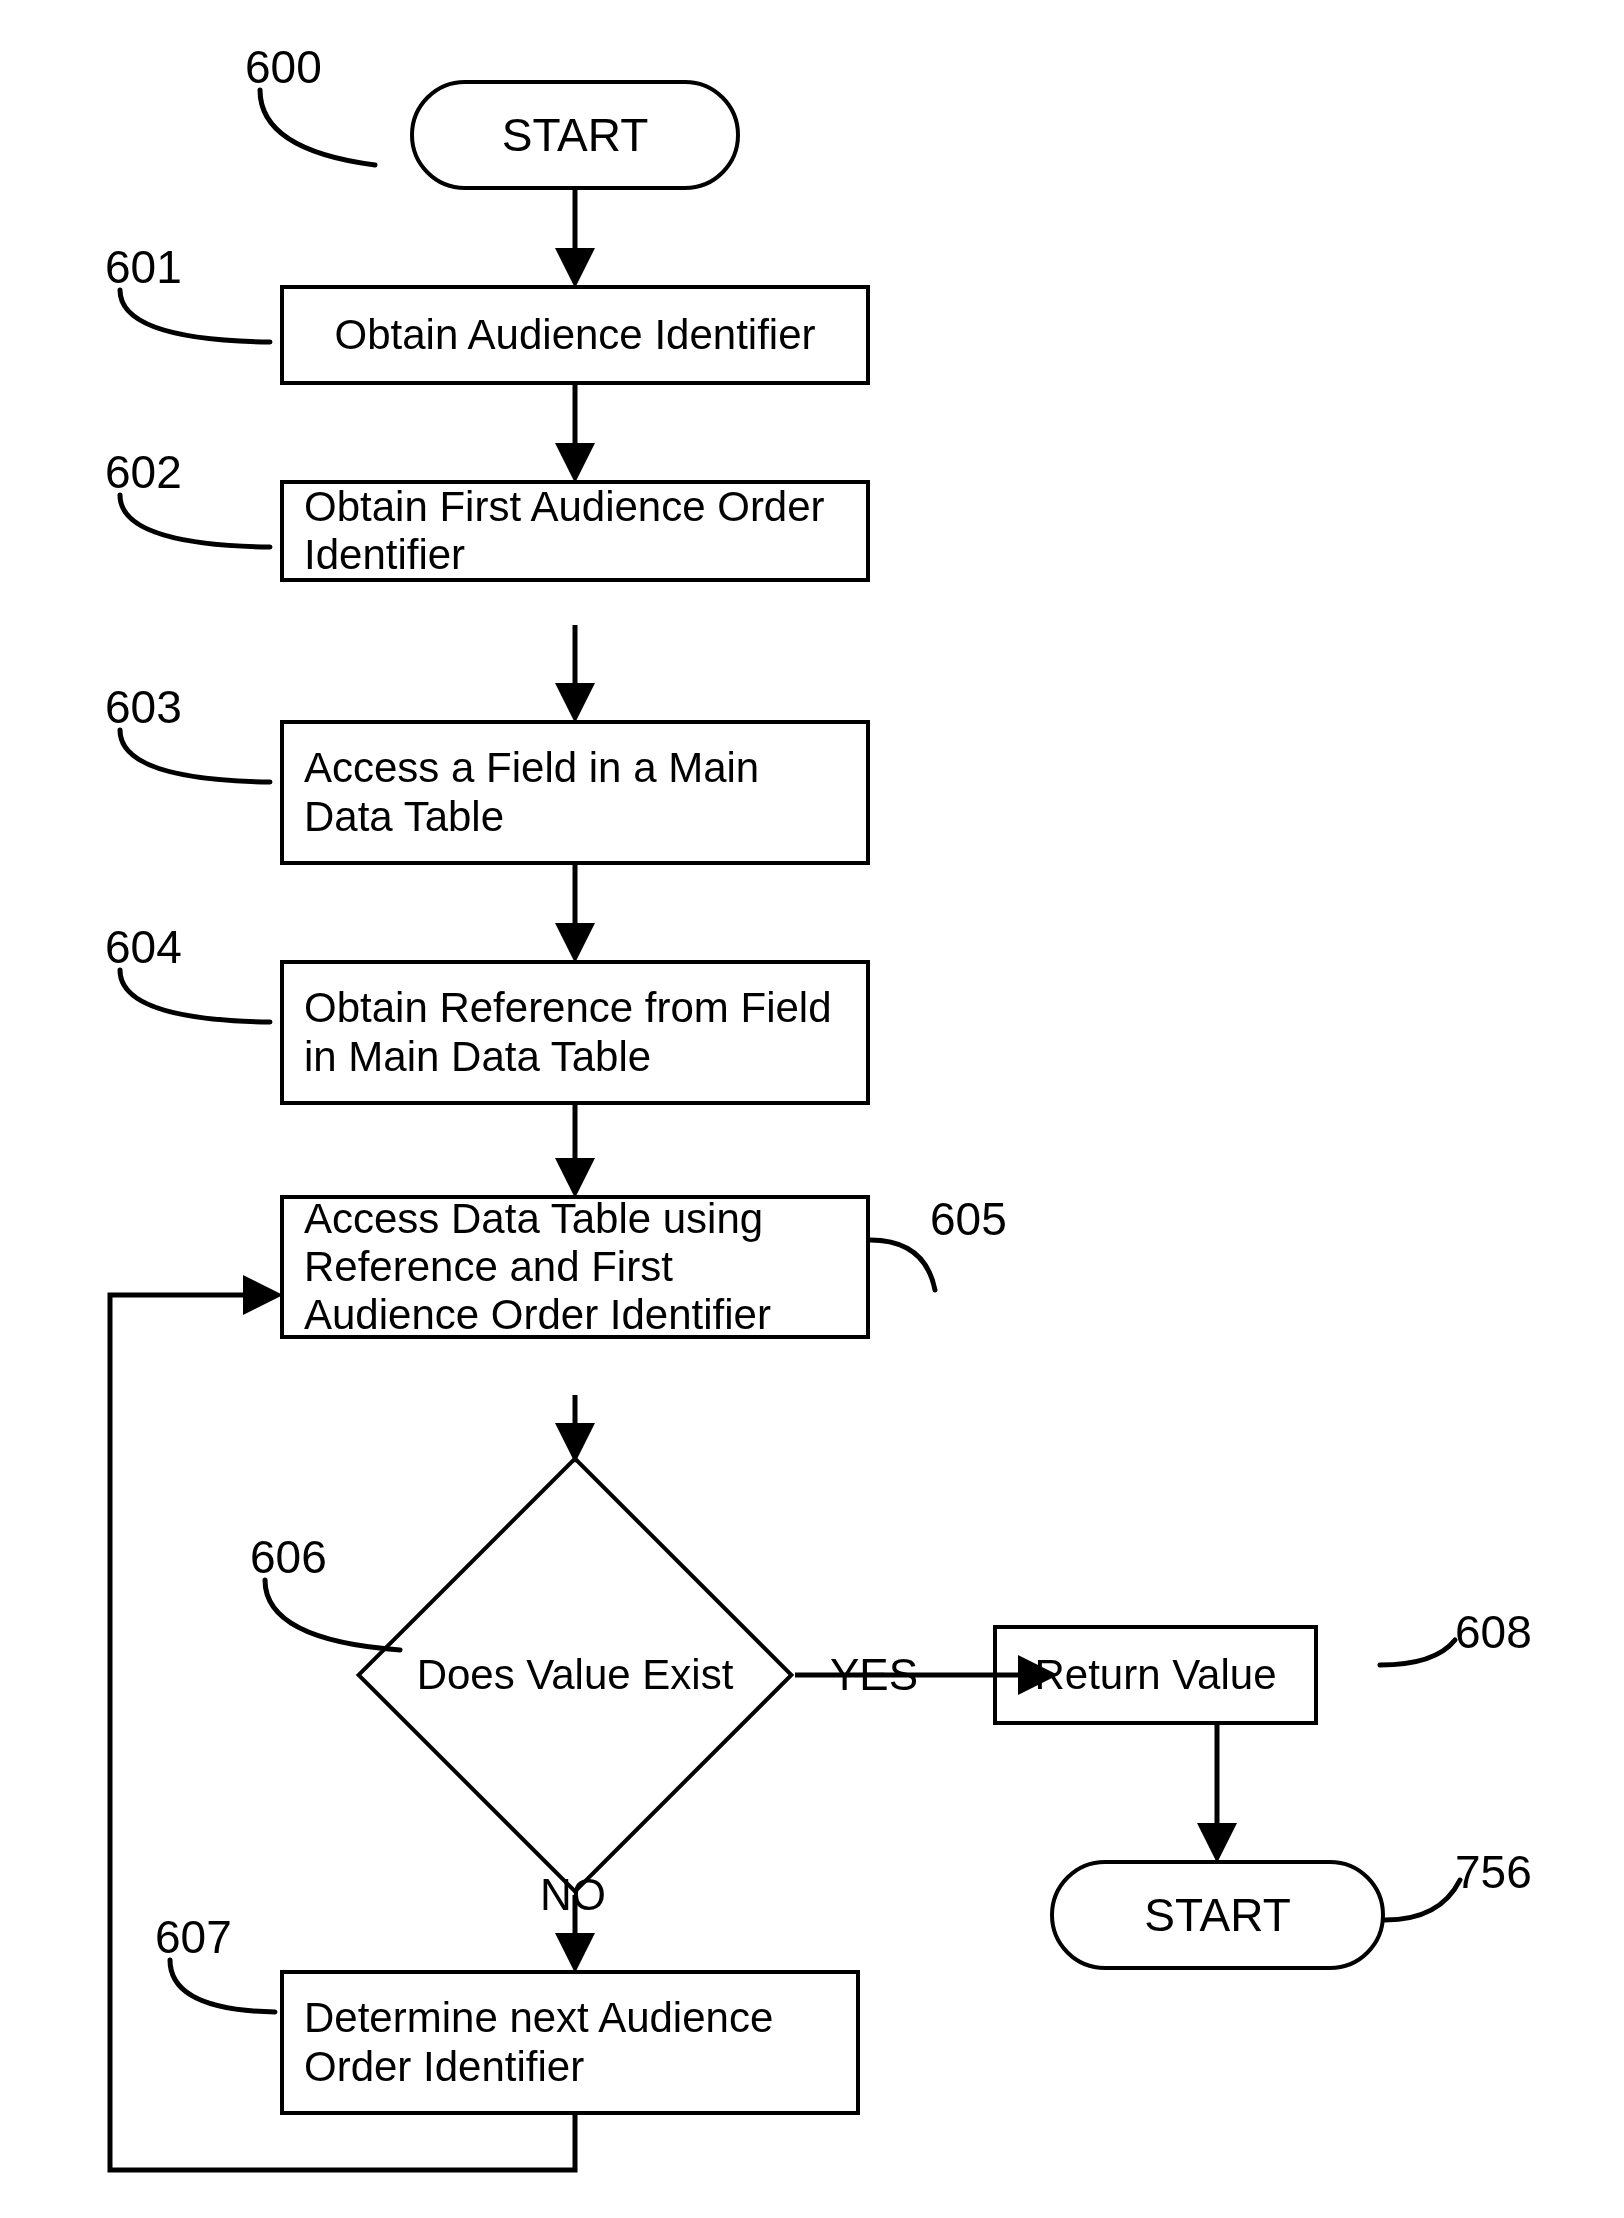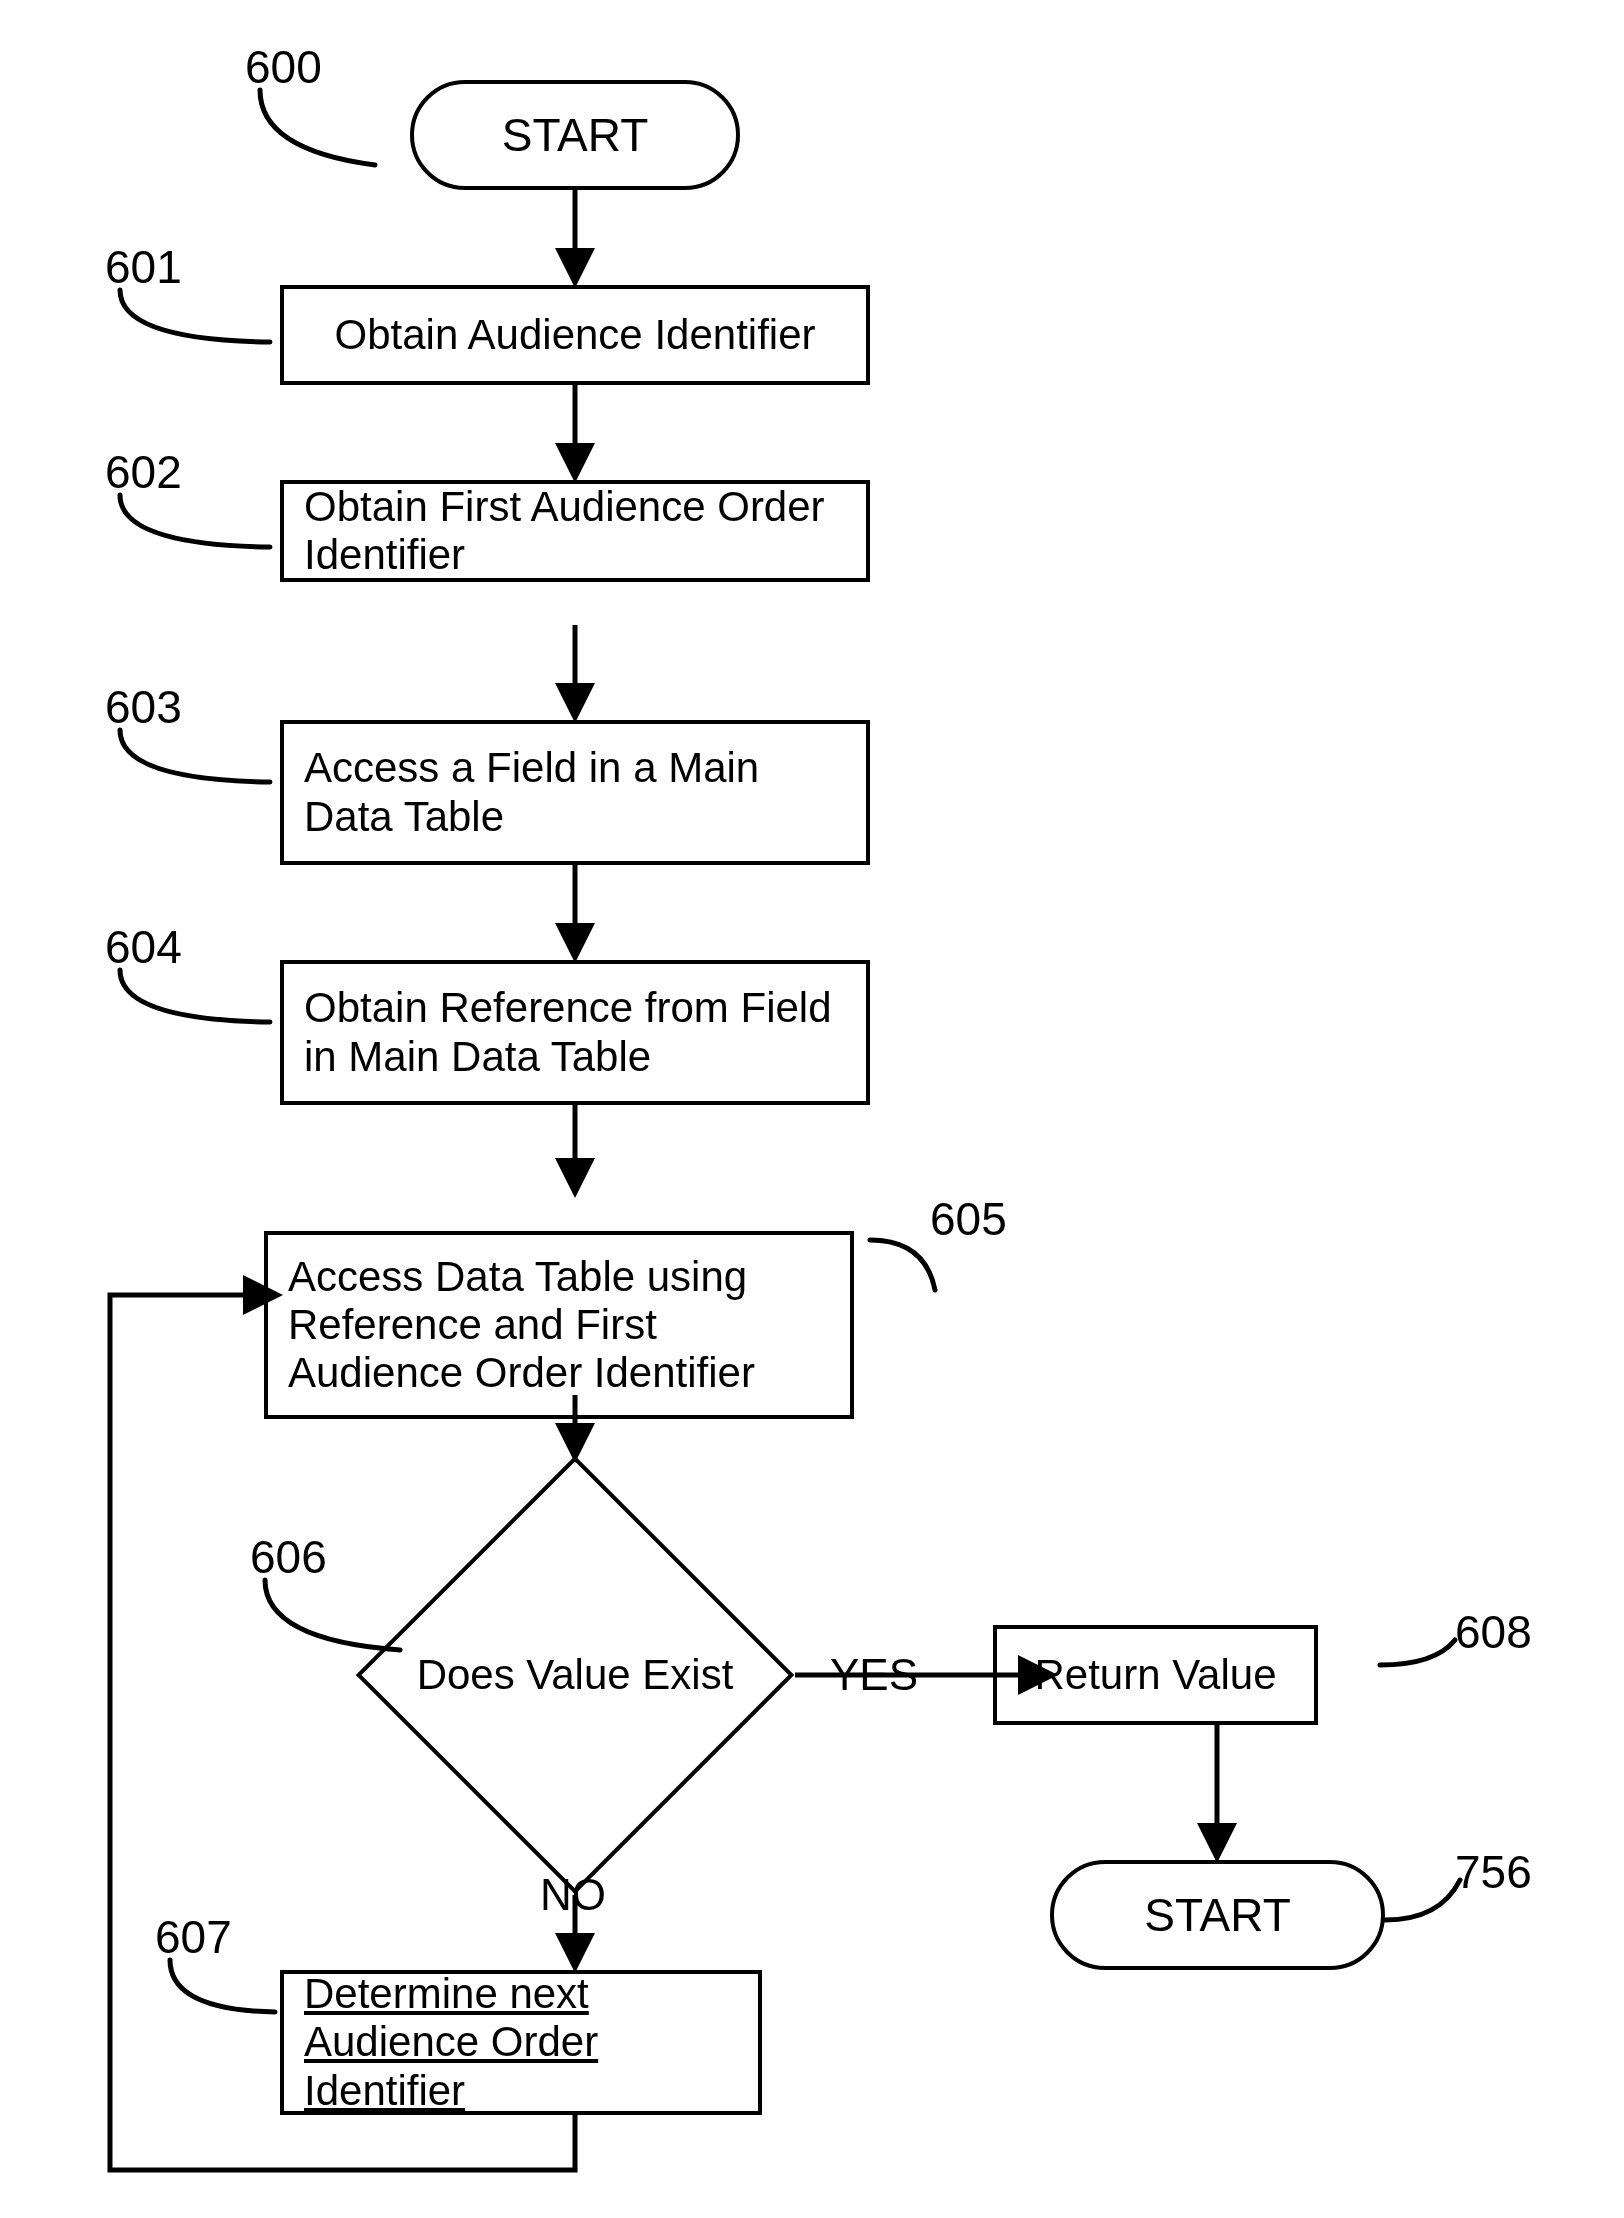--- a/index.html
+++ b/index.html
@@ -108,41 +108,41 @@
   </svg>
 
   <div class="node" style="left:280px; top:960px; width:590px; height:145px;">
     <span>Obtain Reference from Field in Main Data Table</span>
   </div>
   <div class="ref" style="left:105px; top:920px;">604</div>
   <svg class="swoosh" style="left:115px; top:960px;" width="175" height="80">
     <path d="M5 10 Q 5 60 155 62" stroke="#000" stroke-width="5" fill="none" stroke-linecap="round"></path>
   </svg>
 
-  <div class="node" style="left:264px; top:1195px; width:590px; height:188px;margin-top:36px;">
+  <div class="node" style="left:280px; top:1195px; width:590px; height:144px;">
     <span>Access Data Table using Reference and First Audience Order Identifier</span>
   </div>
   <div class="ref" style="left:930px; top:1192px;">605</div>
   <svg class="swoosh" style="left:865px; top:1230px;" width="90" height="70">
     <path d="M5 10 Q 60 10 70 60" stroke="#000" stroke-width="5" fill="none" stroke-linecap="round"></path>
   </svg>
 
   <div class="diamond" style="left:420px; top:1520px; width:310px; height:310px;"></div>
   <div class="diamond-label" style="left:380px; top:1520px; width:390px; height:310px;">
     <span>Does Value Exist</span>
   </div>
   <div class="ref" style="left:250px; top:1530px;">606</div>
   <svg class="swoosh" style="left:260px; top:1570px;" width="160" height="90">
     <path d="M5 10 Q 5 70 140 80" stroke="#000" stroke-width="5" fill="none" stroke-linecap="round"></path>
   </svg>
 
   <div class="edge-label" style="left:830px; top:1650px;">YES</div>
   <div class="edge-label" style="left:540px; top:1870px;">NO</div>
 
-  <div class="node" style="left:280px; top:1970px; width:482px; height:145px;text-decoration:underline;">
+  <div class="node" style="left:280px; top:1970px; width:580px; height:145px;">
     <span>Determine next Audience Order Identifier</span>
   </div>
   <div class="ref" style="left:155px; top:1910px;">607</div>
   <svg class="swoosh" style="left:165px; top:1950px;" width="130" height="80">
     <path d="M5 10 Q 5 60 110 62" stroke="#000" stroke-width="5" fill="none" stroke-linecap="round"></path>
   </svg>
 
   <div class="node" style="left:993px; top:1625px; width:325px; height:100px;">
     <span>Return Value</span>
   </div>

